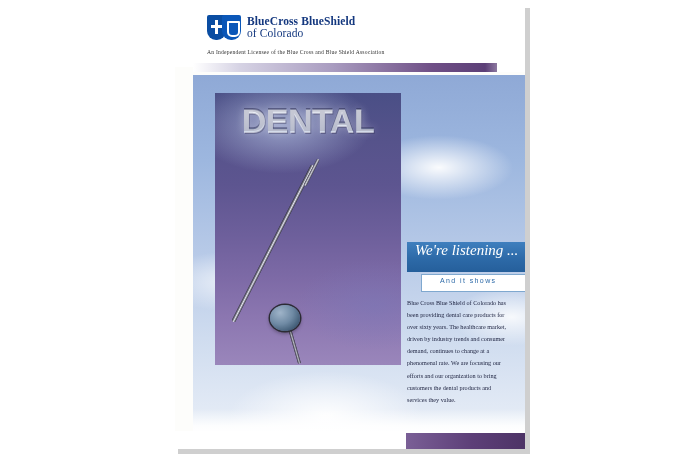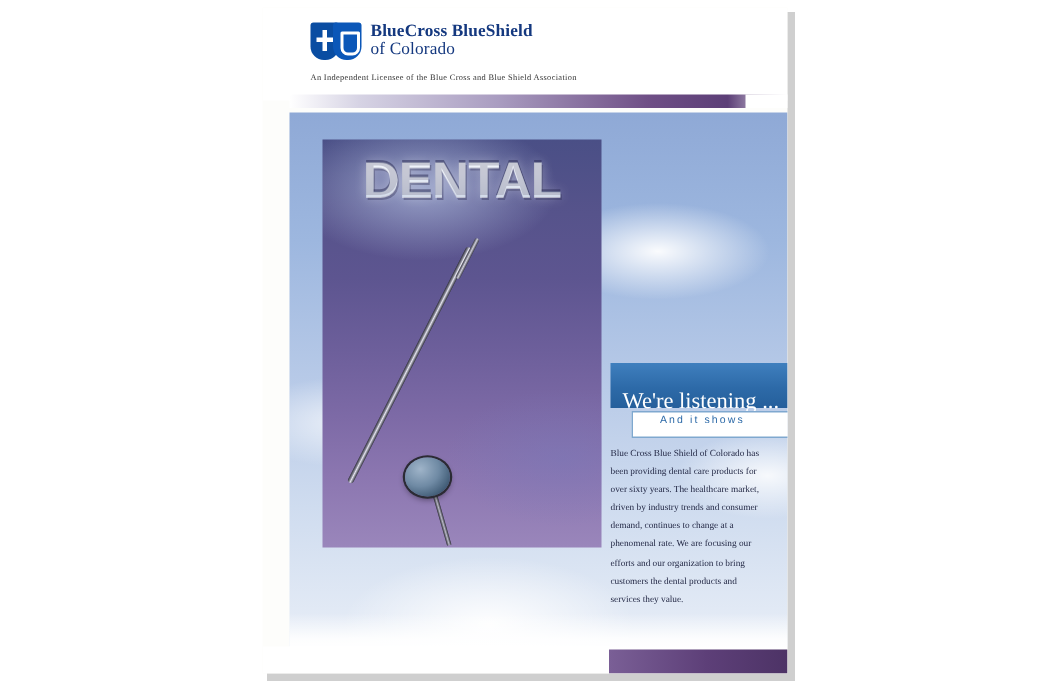--- a/index.html
+++ b/index.html
@@ -254,22 +254,23 @@
     position: absolute;
     left: 232px;
     top: 237px;
     width: 118px;
     height: 30px;
     background: linear-gradient(to bottom, #3f7fbe 0%, #2d6aa8 55%, #255f9b 100%);
   }
   .banner-text {
     position: absolute;
     left: 8px;
-    top: 18px;
-    font-family: "Liberation Serif", serif;
+    top: 0;
+    font-family: "Liberation Serif", serif;
+    font-style: italic;
     font-size: 15px;
     color: #ffffff;
     white-space: nowrap;
   }
   .subbanner {
     position: absolute;
     left: 246px;
     top: 269px;
     width: 104px;
     height: 16px;

